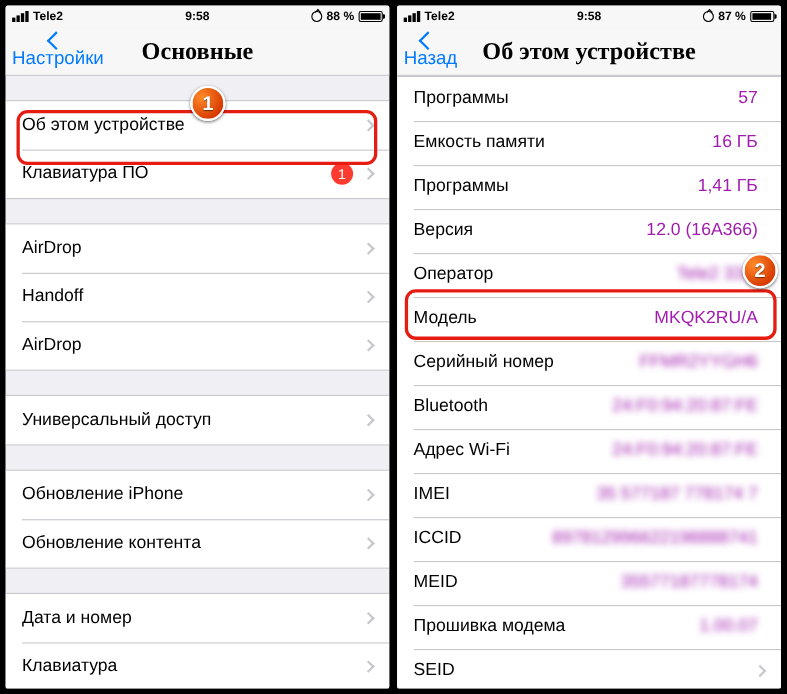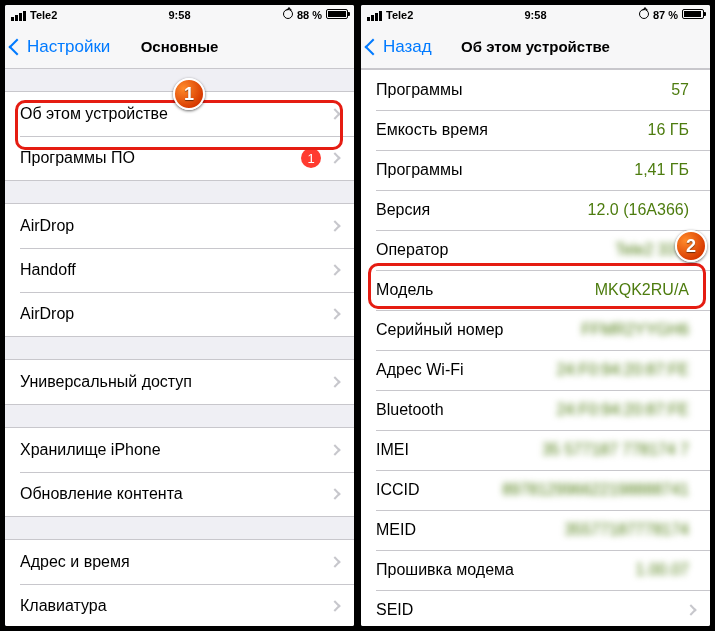--- a/index.html
+++ b/index.html
@@ -1,44 +1,44 @@
 <!DOCTYPE html>
 <html><head>
 <meta charset="utf-8">
 <style>
   * { box-sizing: border-box; margin: 0; padding: 0; font-family: -apple-system, "Helvetica Neue", Arial, sans-serif; }
   body { background: #000; display: flex; gap: 7px; padding: 5px; width: 715px; height: 631px; }
   .phone { background: #efeff4; width: 350px; height: 621px; border-radius: 2px; overflow: hidden; display: flex; flex-direction: column; position: relative; }
 
   
   .statusbar { height: 20px; background: #f7f7f8; display: flex; align-items: center; justify-content: space-between; padding: 0 6px; font-size: 11px; font-weight: 600; color: #000; }
-  .sb-left, .sb-right { display: flex; gap: 4px; }
+  .sb-left, .sb-right { display: flex; align-items: center; gap: 4px; }
   .sb-center { position: absolute; left: 50%; transform: translateX(-50%); }
   .signal { display: inline-flex; gap: 1px; align-items: flex-end; }
   .signal i { width: 3px; background: #000; display: inline-block; }
   .signal i:nth-child(1){height:4px} .signal i:nth-child(2){height:6px} .signal i:nth-child(3){height:8px} .signal i:nth-child(4){height:10px}
   .orient { width: 10px; height: 10px; border: 1.3px solid #000; border-radius: 50%; position: relative; display:inline-block }
   .orient::after{content:"";position:absolute;width:3px;height:3px;border-top:1.3px solid #000;border-right:1.3px solid #000;top:-2px;left:3px;transform:rotate(-45deg);}
   .battery { width: 22px; height: 10px; border: 1px solid #000; border-radius: 2px; position: relative; display:inline-block }
   .battery::after{content:"";position:absolute;right:-3px;top:2px;width:2px;height:4px;background:#000;border-radius:0 1px 1px 0}
   .battery i{position:absolute;left:1px;top:1px;bottom:1px;background:#000;}
 
   
   .navbar { height: 44px; background: #f7f7f8; border-bottom: 1px solid #c8c7cc; display: flex; align-items: center; justify-content: center; position: relative; }
-  .navbar .title { font-size: 15px; font-weight: 600; }
-  .navback { position: absolute; left: 6px; display: flex; align-items: center; color: #007aff; font-size: 17px; }
+  .navbar .title { font-size: 22px; font-weight: 600; font-family: Liberation Serif, serif; }
+  .navback { position: absolute; left: 6px; display: flex; align-items: center; color: #007aff; font-size: 17px; flex-direction: column; }
   .navback .chev { width: 12px; height: 12px; border-left: 2.2px solid #007aff; border-bottom: 2.2px solid #007aff; transform: rotate(45deg); margin-right: 4px; }
 
   
   .content { flex: 1; overflow: hidden; }
   .group { margin-top: 22px; background: #fff; border-top: 1px solid #c8c7cc; border-bottom: 1px solid #c8c7cc; }
   .row { display: flex; align-items: center; height: 44px; padding: 0 15px; position: relative; font-size: 16px; color: #000; }
   .row + .row::before { content:""; position:absolute; left:15px; right:0; top:0; height:1px; background:#c8c7cc; }
   .row .label { flex: 1; }
-  .row .value { color: #4d7c0f; font-size: 16px; margin-right: 6px; }
+  .row .value { color: #a21caf; font-size: 16px; margin-right: 6px; }
   .row .chevr { width: 8px; height: 8px; border-top: 2px solid #c7c7cc; border-right: 2px solid #c7c7cc; transform: rotate(45deg); }
   .row .badge-dot { width: 20px; height: 20px; background: #ff3b30; border-radius: 50%; color:#fff; font-size:13px; display:flex;align-items:center;justify-content:center;margin-right:10px }
   .blur { filter: blur(3px); color:#8e8e93; }
 
   
   .about-list { background:#fff; border-top:1px solid #c8c7cc; border-bottom:1px solid #c8c7cc; margin-top:0 }
   .about-list .row { height:40px; }
 
   
   .callout-box { position:absolute; border:3px solid #e51c12; border-radius:10px; pointer-events:none; z-index:5 }
@@ -77,21 +77,21 @@
     <div class="title">Основные</div>
   </div>
 
   <div class="content" id="left-content">
       <div class="group" style="margin-top: 22px;">
         <div class="row">
           <span class="label">Об этом устройстве</span>
           <span class="chevr"></span>
         </div>
         <div class="row">
-          <span class="label">Программы ПО</span>
+          <span class="label">Клавиатура ПО</span>
           <span class="badge-dot">1</span>
           <span class="chevr"></span>
         </div>
       </div>
       <div class="group">
         <div class="row">
           <span class="label">AirDrop</span>
           <span class="chevr"></span>
         </div>
         <div class="row">
@@ -104,31 +104,31 @@
         </div>
       </div>
       <div class="group">
         <div class="row">
           <span class="label">Универсальный доступ</span>
           <span class="chevr"></span>
         </div>
       </div>
       <div class="group">
         <div class="row">
-          <span class="label">Хранилище iPhone</span>
+          <span class="label">Обновление iPhone</span>
           <span class="chevr"></span>
         </div>
         <div class="row">
           <span class="label">Обновление контента</span>
           <span class="chevr"></span>
         </div>
       </div>
       <div class="group">
         <div class="row">
-          <span class="label">Адрес и время</span>
+          <span class="label">Дата и номер</span>
           <span class="chevr"></span>
         </div>
         <div class="row">
           <span class="label">Клавиатура</span>
           <span class="chevr"></span>
         </div>
       </div>
     </div>
 
   <div class="callout-box" style="left:10px;top:95px;width:328px;height:50px"></div>
@@ -164,21 +164,21 @@
     <div class="title">Об этом устройстве</div>
   </div>
 
   <div class="content">
     <div class="about-list" id="right-list">
         <div class="row">
           <span class="label">Программы</span>
           <span class="value">57</span>
         </div>
         <div class="row">
-          <span class="label">Емкость время</span>
+          <span class="label">Емкость памяти</span>
           <span class="value">16 ГБ</span>
         </div>
         <div class="row">
           <span class="label">Программы</span>
           <span class="value">1,41 ГБ</span>
         </div>
         <div class="row">
           <span class="label">Версия</span>
           <span class="value">12.0 (16A366)</span>
         </div>
@@ -188,25 +188,25 @@
         </div>
         <div class="row">
           <span class="label">Модель</span>
           <span class="value">MKQK2RU/A</span>
         </div>
         <div class="row">
           <span class="label">Серийный номер</span>
           <span class="value blur">FFMR2YYGH6</span>
         </div>
         <div class="row">
+          <span class="label">Bluetooth</span>
+          <span class="value blur">24:F0:94:20:87:FE</span>
+        </div>
+        <div class="row">
           <span class="label">Адрес Wi-Fi</span>
-          <span class="value blur">24:F0:94:20:87:FE</span>
-        </div>
-        <div class="row">
-          <span class="label">Bluetooth</span>
           <span class="value blur">24:F0:94:20:87:FE</span>
         </div>
         <div class="row">
           <span class="label">IMEI</span>
           <span class="value blur">35 577187 778174 7</span>
         </div>
         <div class="row">
           <span class="label">ICCID</span>
           <span class="value blur">897812996622198888741</span>
         </div>

